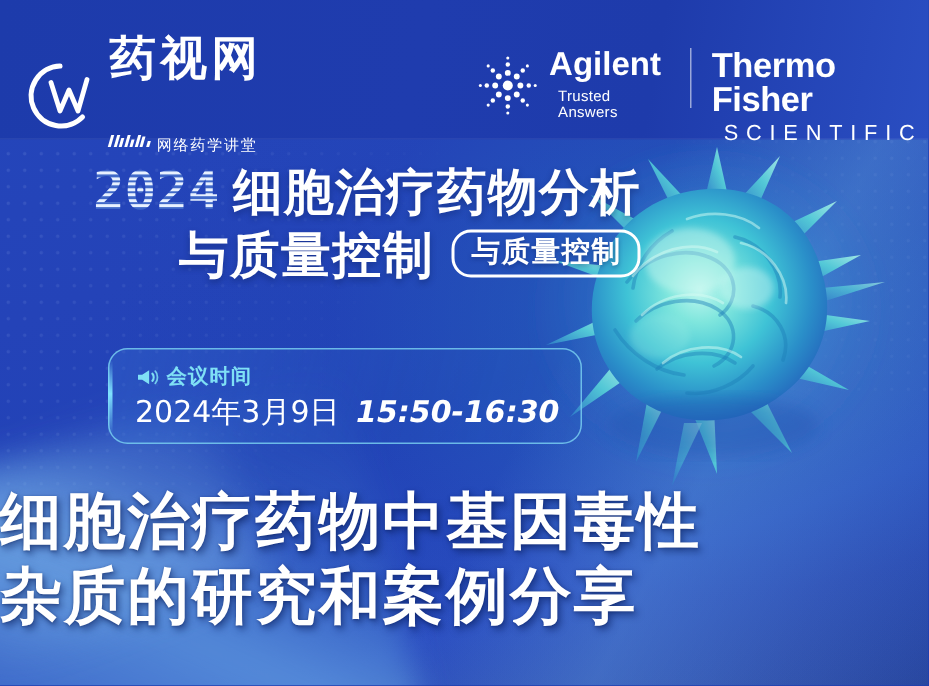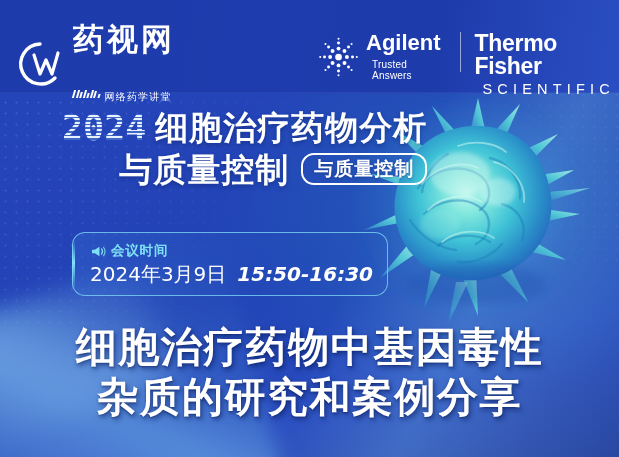--- a/index.html
+++ b/index.html
@@ -137,21 +137,21 @@
   }
   .tb-date{
     margin:1px 0 0 17px;display:flex;align-items:baseline;
     font-family:"DejaVu Sans","Liberation Sans",sans-serif;
   }
   .tb-d{font-size:20px;color:#ffffff;letter-spacing:0px;}
   .tb-t{font-size:20px;font-weight:bold;font-style:italic;color:#ffffff;margin-left:11px;letter-spacing:0px;}
 
   
   #bigtitle{
-    position:absolute;left:0;top:322px;width:619px;z-index:5;text-align:center;
+    position:absolute;left:0;top:322px;width:619px;z-index:5;
     font-family:"DejaVu Sans","Liberation Sans",sans-serif;
   }
   .bt-line{
     font-size:41px;font-weight:bold;color:#ffffff;letter-spacing:1.5px;line-height:1.22;
     text-shadow:2px 3px 5px rgba(8,28,90,0.55), 0 1px 2px rgba(8,28,90,0.5);
   }
 </style>
 </head>
 <body>
 

